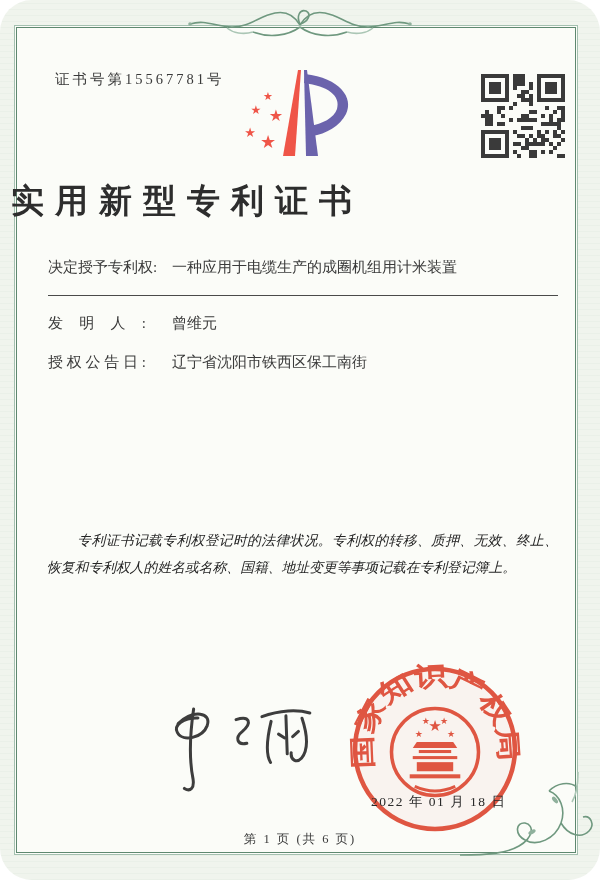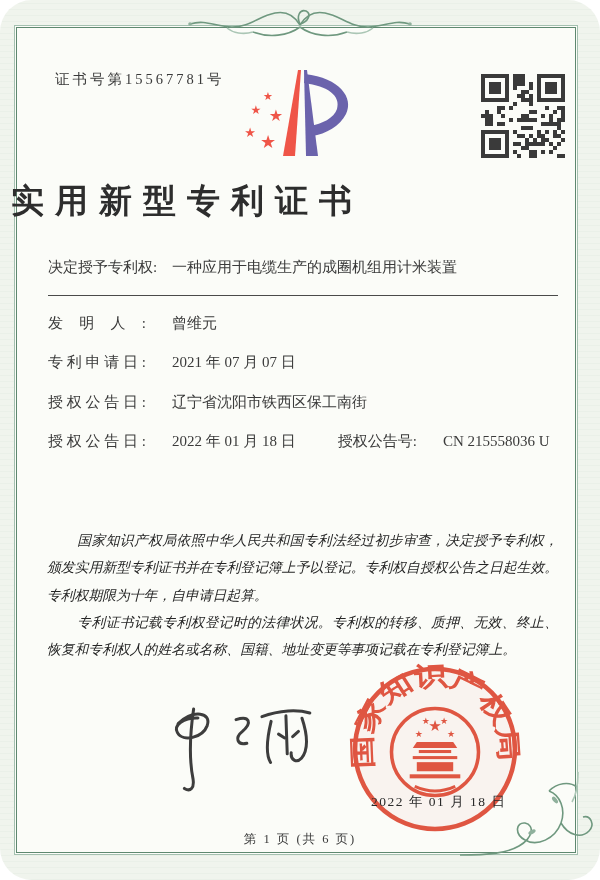--- a/index.html
+++ b/index.html
@@ -219,32 +219,25 @@
 
   <div class="fields">
     <div class="frow">
       <span class="flabel"><span>决定授予专利权</span><span>:</span></span><span class="fvalue">一种应用于电缆生产的成圈机组用计米装置</span>
     </div>
     <div class="divider"></div>
     <div class="frow">
       <span class="flabel"><span>发明人</span><span>:</span></span><span class="fvalue">曾维元</span>
     </div>
     <div class="frow">
-      <span class="flabel"><span>专利申请日</span><span>:</span></span><span class="fvalue">2021 年 07 月 07 日</span>
-    </div>
-    <div class="frow">
       <span class="flabel"><span>授权公告日</span><span>:</span></span><span class="fvalue">辽宁省沈阳市铁西区保工南街</span>
     </div>
-    <div class="frow">
-      <span class="flabel"><span>授权公告日</span><span>:</span></span><span class="fvalue">2022 年 01 月 18 日</span><span class="flabel second"><span>授权公告号</span><span>:</span></span><span class="fvalue">CN 215558036 U</span>
-    </div>
   </div>
 
   <div class="paras">
-    <p>国家知识产权局依照中华人民共和国专利法经过初步审查，决定授予专利权，颁发实用新型专利证书并在专利登记簿上予以登记。专利权自授权公告之日起生效。专利权期限为十年，自申请日起算。</p>
     <p>专利证书记载专利权登记时的法律状况。专利权的转移、质押、无效、终止、恢复和专利权人的姓名或名称、国籍、地址变更等事项记载在专利登记簿上。</p>
   </div>
 
 
   <svg class="signature" width="185" height="100" viewBox="0 0 185 100">
     <g fill="none" stroke="#3d3d3d" stroke-width="3" stroke-linecap="round" transform="rotate(-2 92 50)">
       <path d="M62,10 C58,32 55,56 59,80 C60,89 56,93 50,89"></path>
       <path d="M46,24 C62,10 80,14 75,27 C70,39 50,43 45,33 C41,25 52,18 66,19"></path>
       <path d="M104,22 C118,18 120,26 110,34 C102,40 104,48 114,46"></path>
       <path d="M130,20 C148,14 166,14 178,18"></path>

